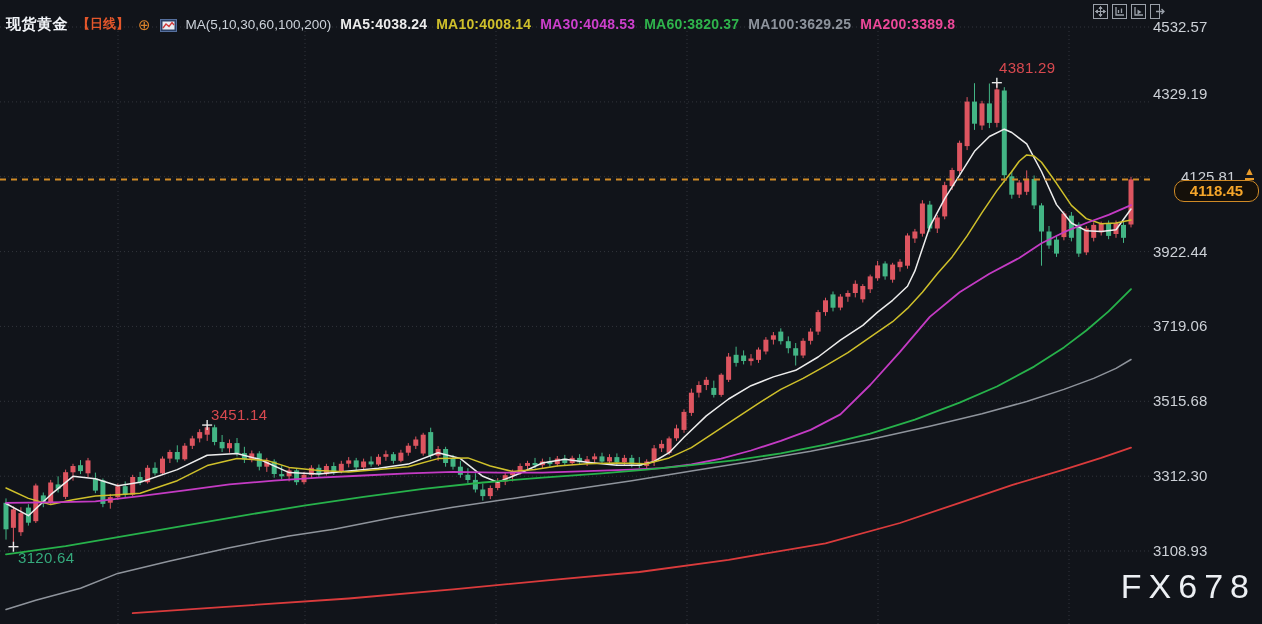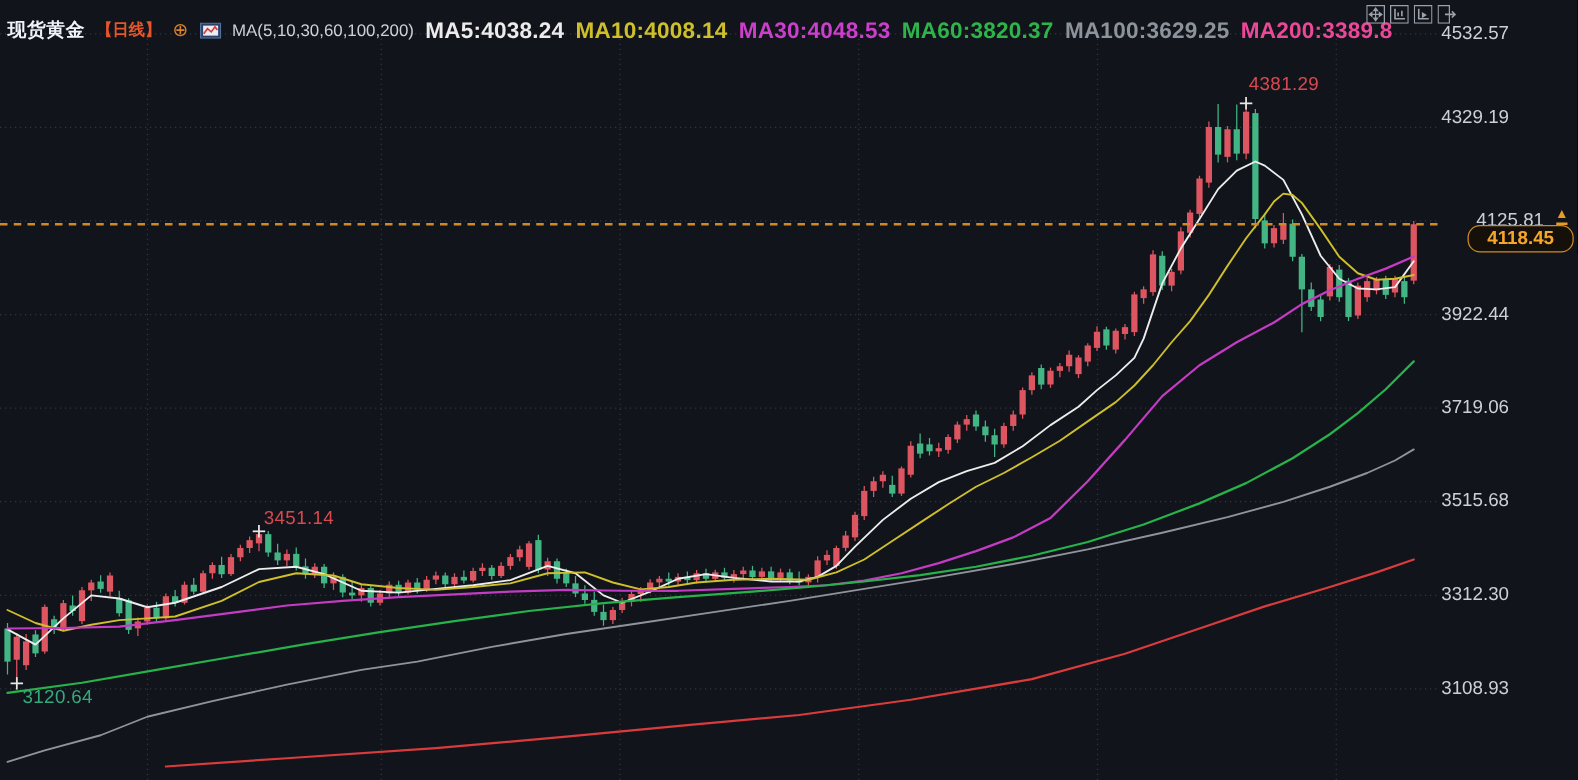--- a/index.html
+++ b/index.html
@@ -6,21 +6,21 @@
   .app{position:relative;width:1262px;height:624px;background:#11141a;overflow:hidden;
        font-family:"Liberation Sans","DejaVu Sans",sans-serif;}
   
   .header{position:absolute;left:0;top:0;width:1262px;height:24px;display:flex;align-items:center;
           gap:9px;padding-left:6px;box-sizing:border-box;z-index:5;margin-top:12px;}
   .title{color:#f0f3f7;font-size:15px;font-weight:bold;letter-spacing:.5px;}
   .period{color:#e4572b;font-size:13px;font-weight:bold;}
   .oplus{color:#d9822b;font-size:15px;line-height:1;}
   .chart-thumb{width:17px;height:13px;display:inline-block;}
   .ma-summary{color:#ccd2da;font-size:13.5px;}
-  .ma-item{font-size:18px;font-weight:bold;letter-spacing:.2px;}
+  .ma-item{font-size:14px;font-weight:bold;letter-spacing:.2px;}
   .ma-c0{color:#ececec}.ma-c1{color:#cfc02b}.ma-c2{color:#cc3fcc}
   .ma-c3{color:#2fb44c}.ma-c4{color:#8d939c}.ma-c5{color:#ec4899}
   .toolbar{position:absolute;left:1093px;top:4px;display:flex;gap:4px;z-index:6;}
   .tbtn{width:15px;height:15px;padding:0;background:transparent;border:none;cursor:pointer;}
   .tbtn svg{display:block;}
   
   #plot{position:absolute;left:0;top:0;z-index:1;}
   .grid{stroke:#32353c;stroke-width:1;stroke-dasharray:1 3;}
   .cross{stroke:#e8e8e8;stroke-width:1.4;}
   
@@ -440,13 +440,14 @@
       <div class="axis-label" style="top: 542px;">3108.93</div>
     </div>
 
   <span class="price-arrow">▲</span>
   <div class="price-badge">4118.45</div>
 
   <span id="ann-peak" class="ann ann-red">4381.29</span>
   <span id="ann-mid" class="ann ann-red">3451.14</span>
   <span id="ann-low" class="ann ann-green">3120.64</span>
 
+  <div class="watermark">FX678</div>
 </div>
 
 </body></html>

